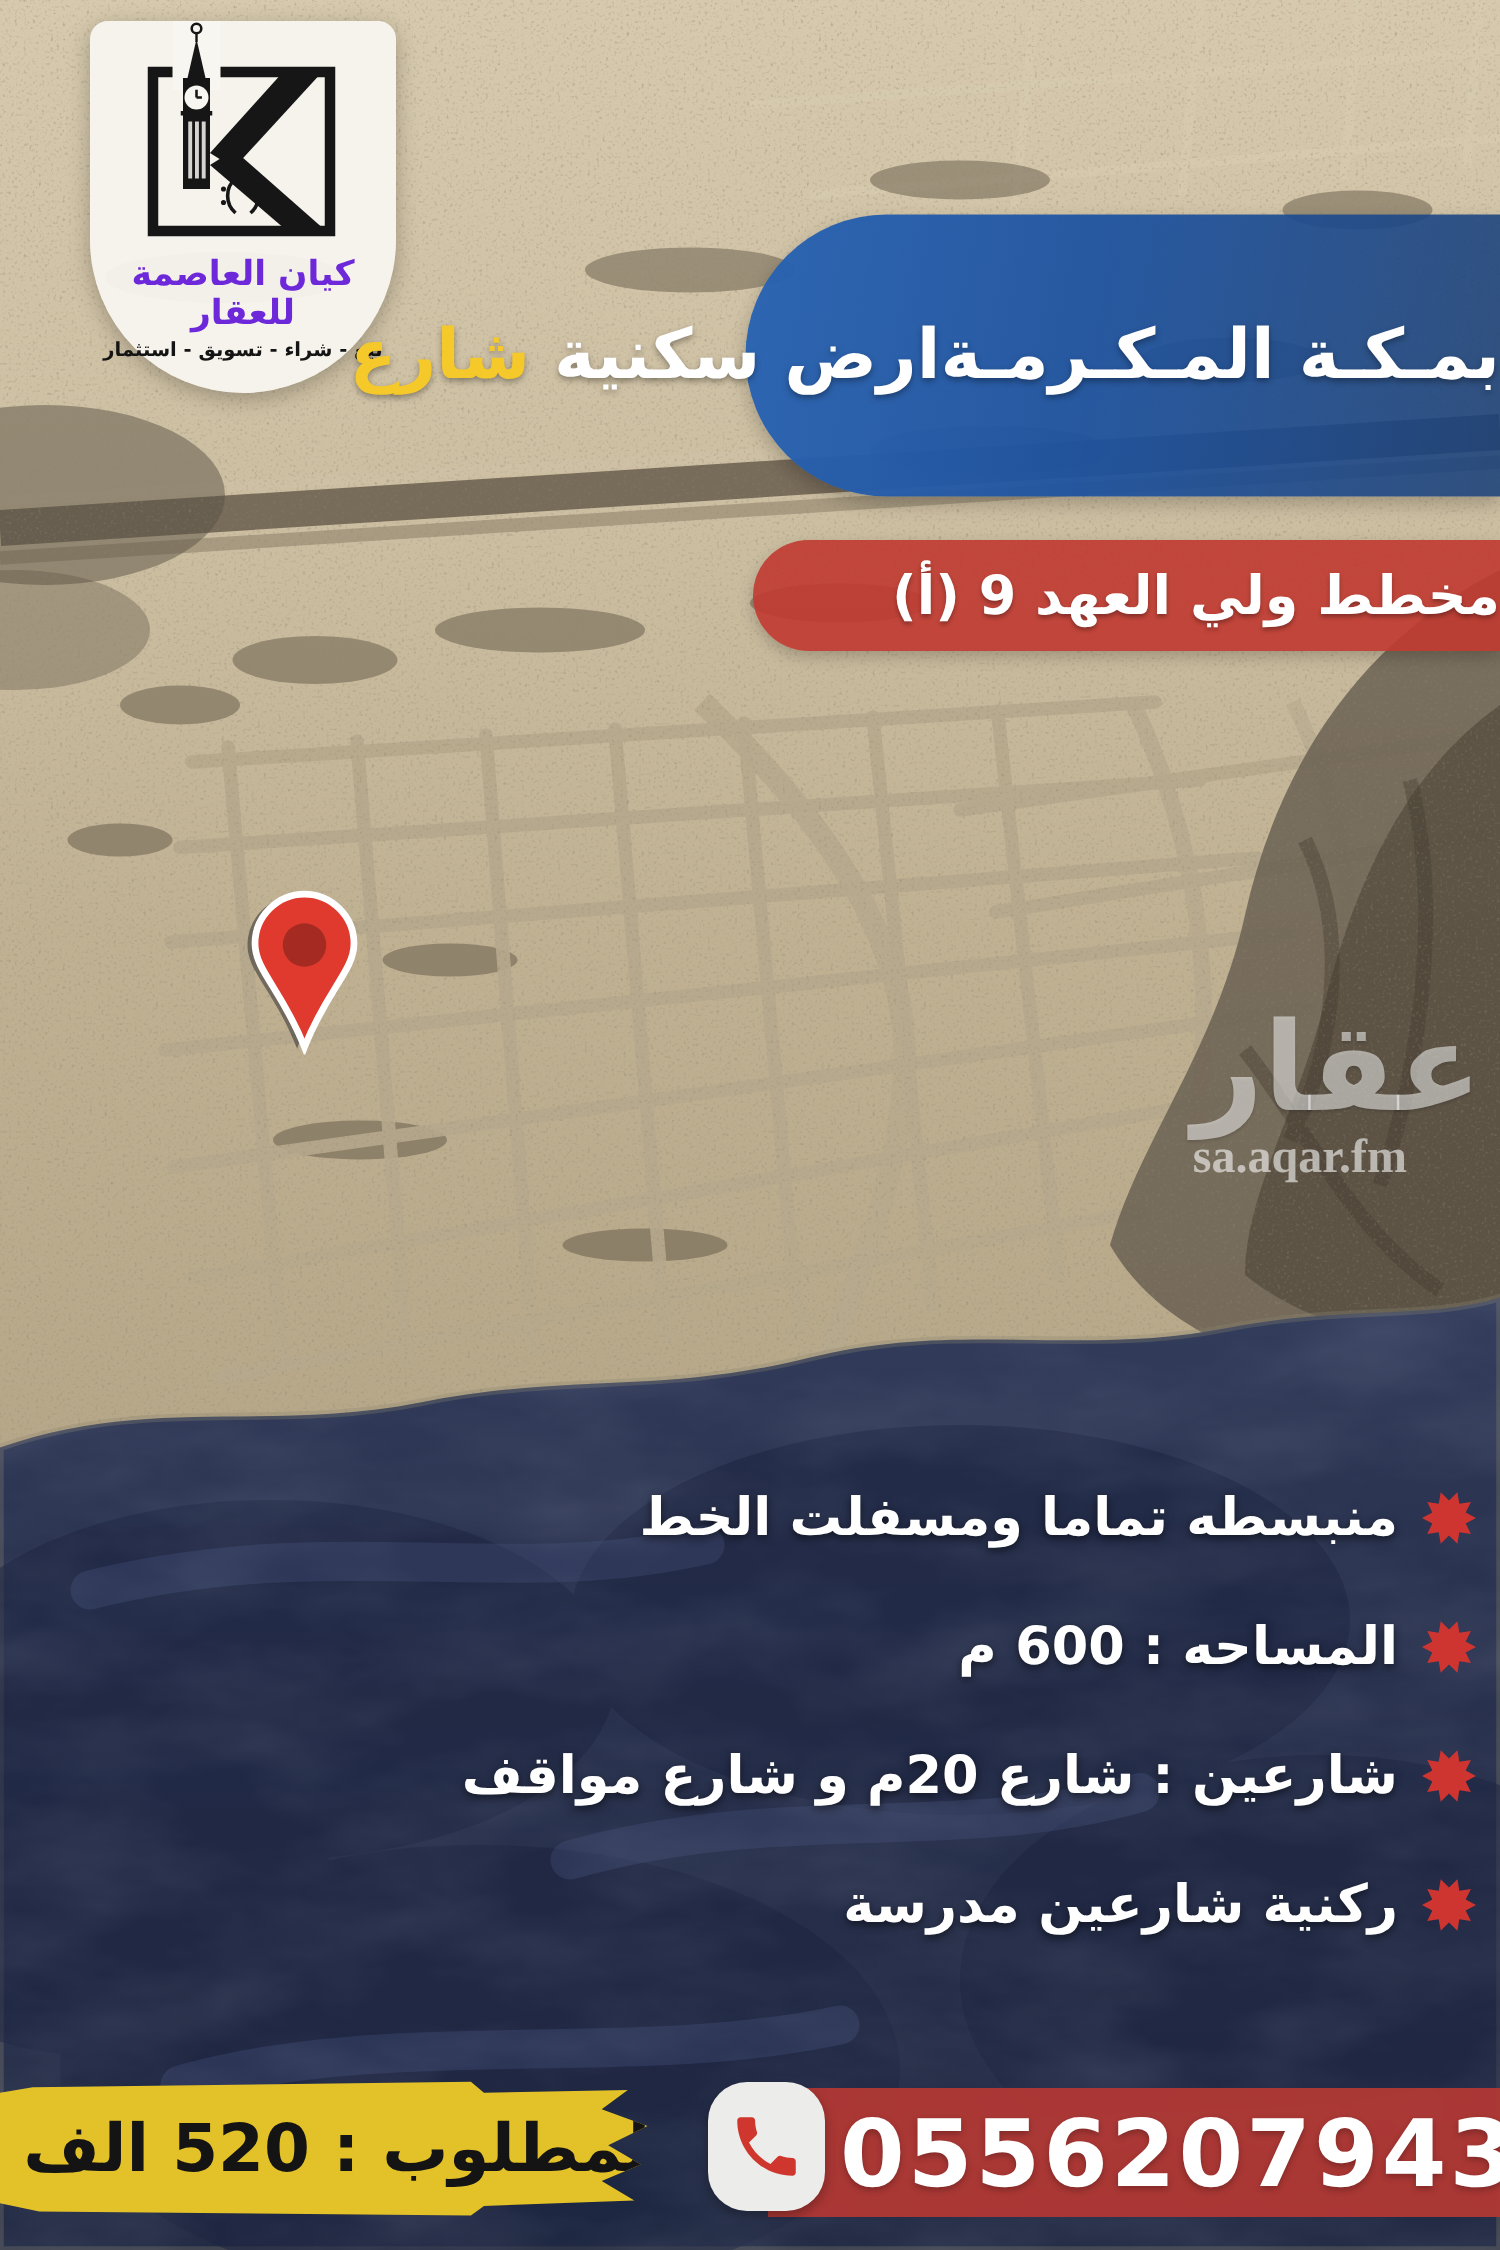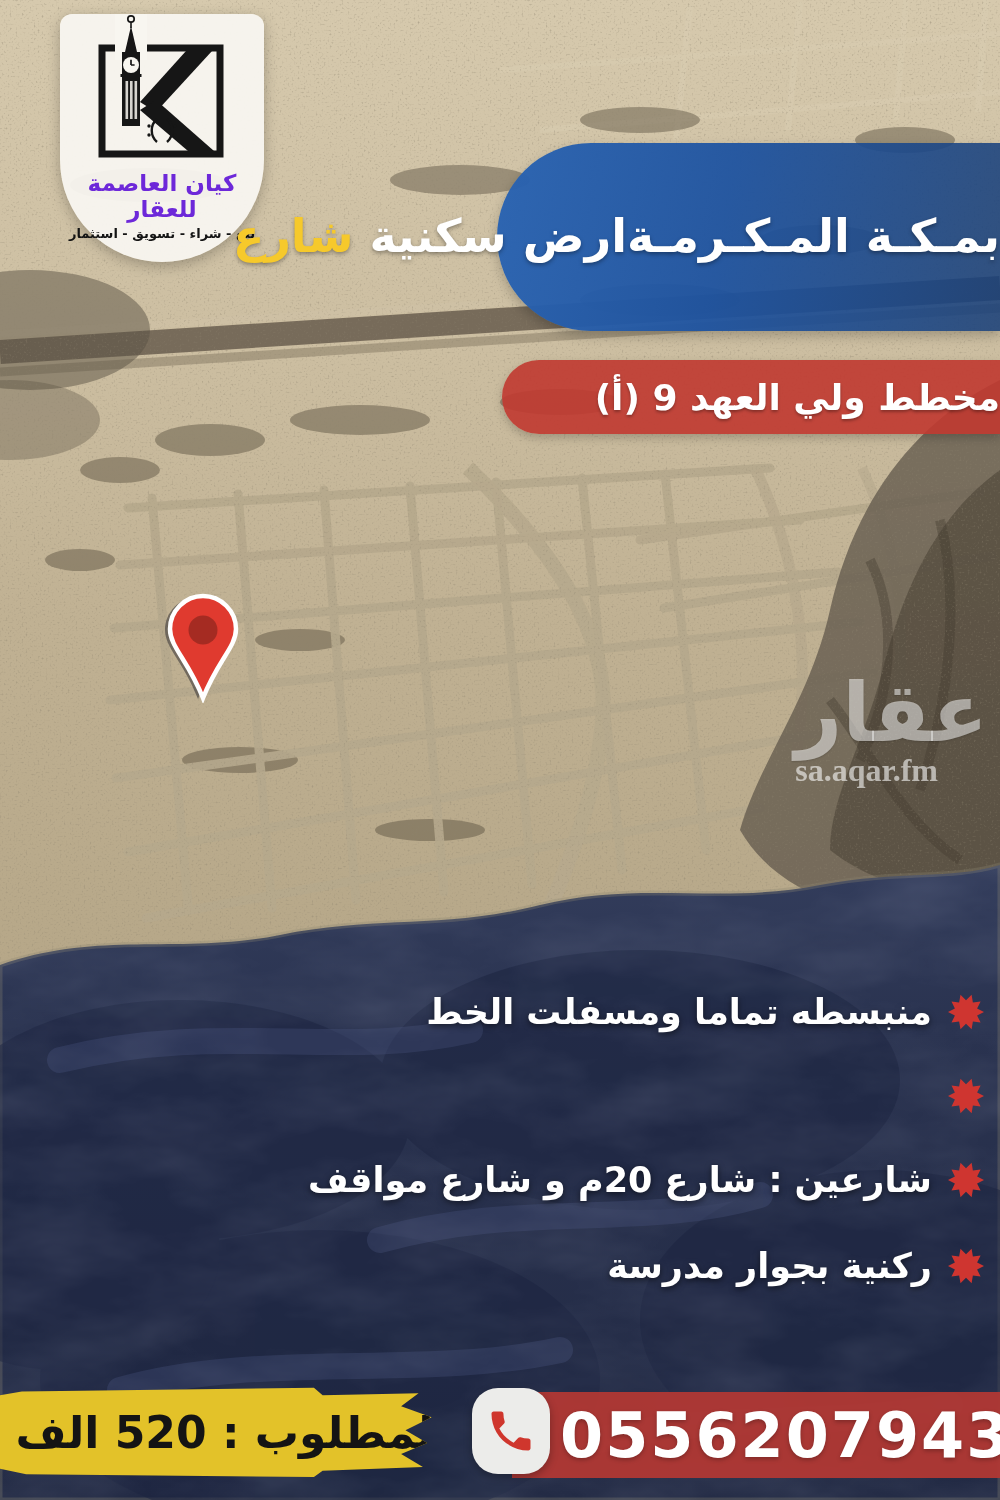--- a/index.html
+++ b/index.html
@@ -279,32 +279,33 @@
     <div class="feature-row">
       <svg class="bullet" viewBox="0 0 34 34">
           <polygon fill="#cf3530" points="34,17 27.5,20.4 30.8,27 23.5,25.9 22.3,33.2 17,28 11.8,33.2 10.5,25.9 3.3,27 6.5,20.4 0,17 6.5,13.6 3.3,7 10.5,8.1 11.8,0.8 17,6 22.3,0.8 23.5,8.1 30.8,7 27.5,13.6"></polygon>
         </svg>
       <span class="feature-text">منبسطه تماما ومسفلت الخط</span>
     </div>
     <div class="feature-row">
       <svg class="bullet" viewBox="0 0 34 34">
           <polygon fill="#cf3530" points="34,17 27.5,20.4 30.8,27 23.5,25.9 22.3,33.2 17,28 11.8,33.2 10.5,25.9 3.3,27 6.5,20.4 0,17 6.5,13.6 3.3,7 10.5,8.1 11.8,0.8 17,6 22.3,0.8 23.5,8.1 30.8,7 27.5,13.6"></polygon>
         </svg>
+      <span class="feature-text">المساحه : 600 م</span>
     </div>
     <div class="feature-row">
       <svg class="bullet" viewBox="0 0 34 34">
           <polygon fill="#cf3530" points="34,17 27.5,20.4 30.8,27 23.5,25.9 22.3,33.2 17,28 11.8,33.2 10.5,25.9 3.3,27 6.5,20.4 0,17 6.5,13.6 3.3,7 10.5,8.1 11.8,0.8 17,6 22.3,0.8 23.5,8.1 30.8,7 27.5,13.6"></polygon>
         </svg>
       <span class="feature-text">شارعين : شارع 20م و شارع مواقف</span>
     </div>
     <div class="feature-row">
       <svg class="bullet" viewBox="0 0 34 34">
           <polygon fill="#cf3530" points="34,17 27.5,20.4 30.8,27 23.5,25.9 22.3,33.2 17,28 11.8,33.2 10.5,25.9 3.3,27 6.5,20.4 0,17 6.5,13.6 3.3,7 10.5,8.1 11.8,0.8 17,6 22.3,0.8 23.5,8.1 30.8,7 27.5,13.6"></polygon>
         </svg>
-      <span class="feature-text">ركنية بجوار مدرسة</span>
+      <span class="feature-text">ركنية شارعين مدرسة</span>
     </div>
   </div>
 
   <div class="layer price-banner">
     <span>المطلوب : 520 الف</span>
   </div>
 
   <div class="layer phone-band">
     <span class="phone-number">0556207943</span>
   </div>

